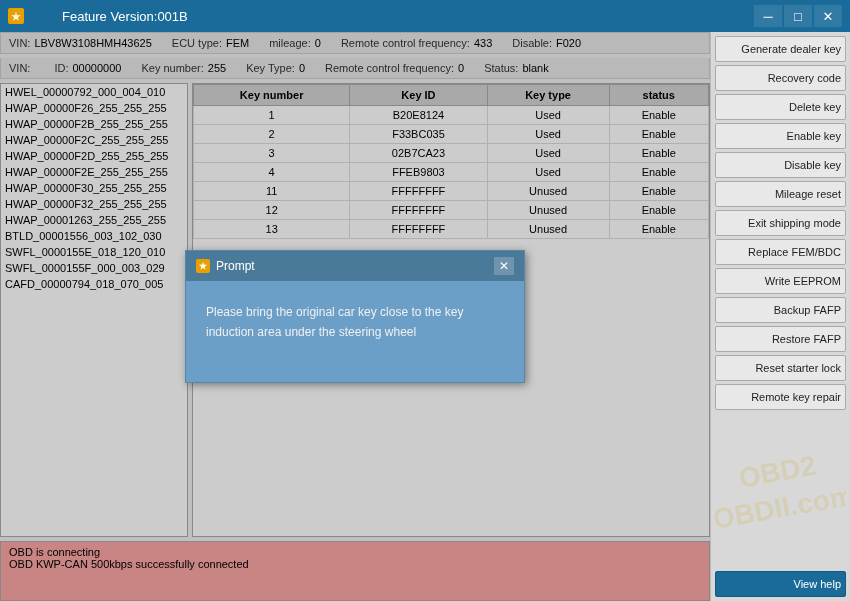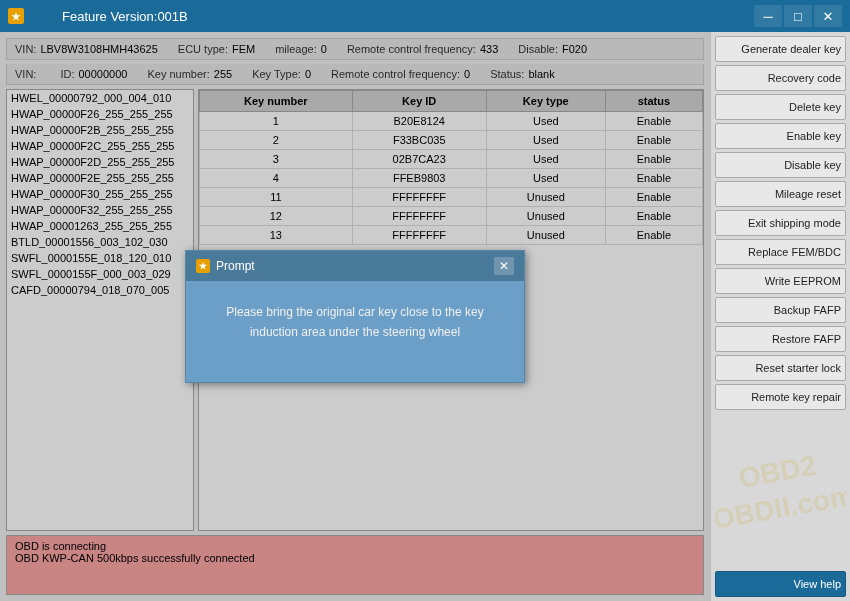--- a/index.html
+++ b/index.html
@@ -69,21 +69,21 @@
       display: flex;
       height: calc(601px - 32px);
       background: #f0f0f0;
     }
 
     
     .left-panel {
       flex: 1;
       display: flex;
       flex-direction: column;
-      padding: 6px;
+      padding: 0;
       gap: 4px;
     }
 
     
     .info-bar {
       background: #e8e8e8;
       border: 1px solid #ccc;
       padding: 4px 8px;
       font-size: 11px;
       display: flex;
@@ -263,21 +263,21 @@
       border: none;
       color: white;
       cursor: pointer;
       font-size: 12px;
       display: flex;
       align-items: center;
       justify-content: center;
     }
     .modal-body {
       padding: 16px 20px 40px;
-      text-align: center;
+      text-align: left;
       color: #f0f0f0;
       font-size: 12px;
       line-height: 1.6;
       margin-top: 6px;
     }
   </style>
 </head>
 <body>
 
 <div class="title-bar">

